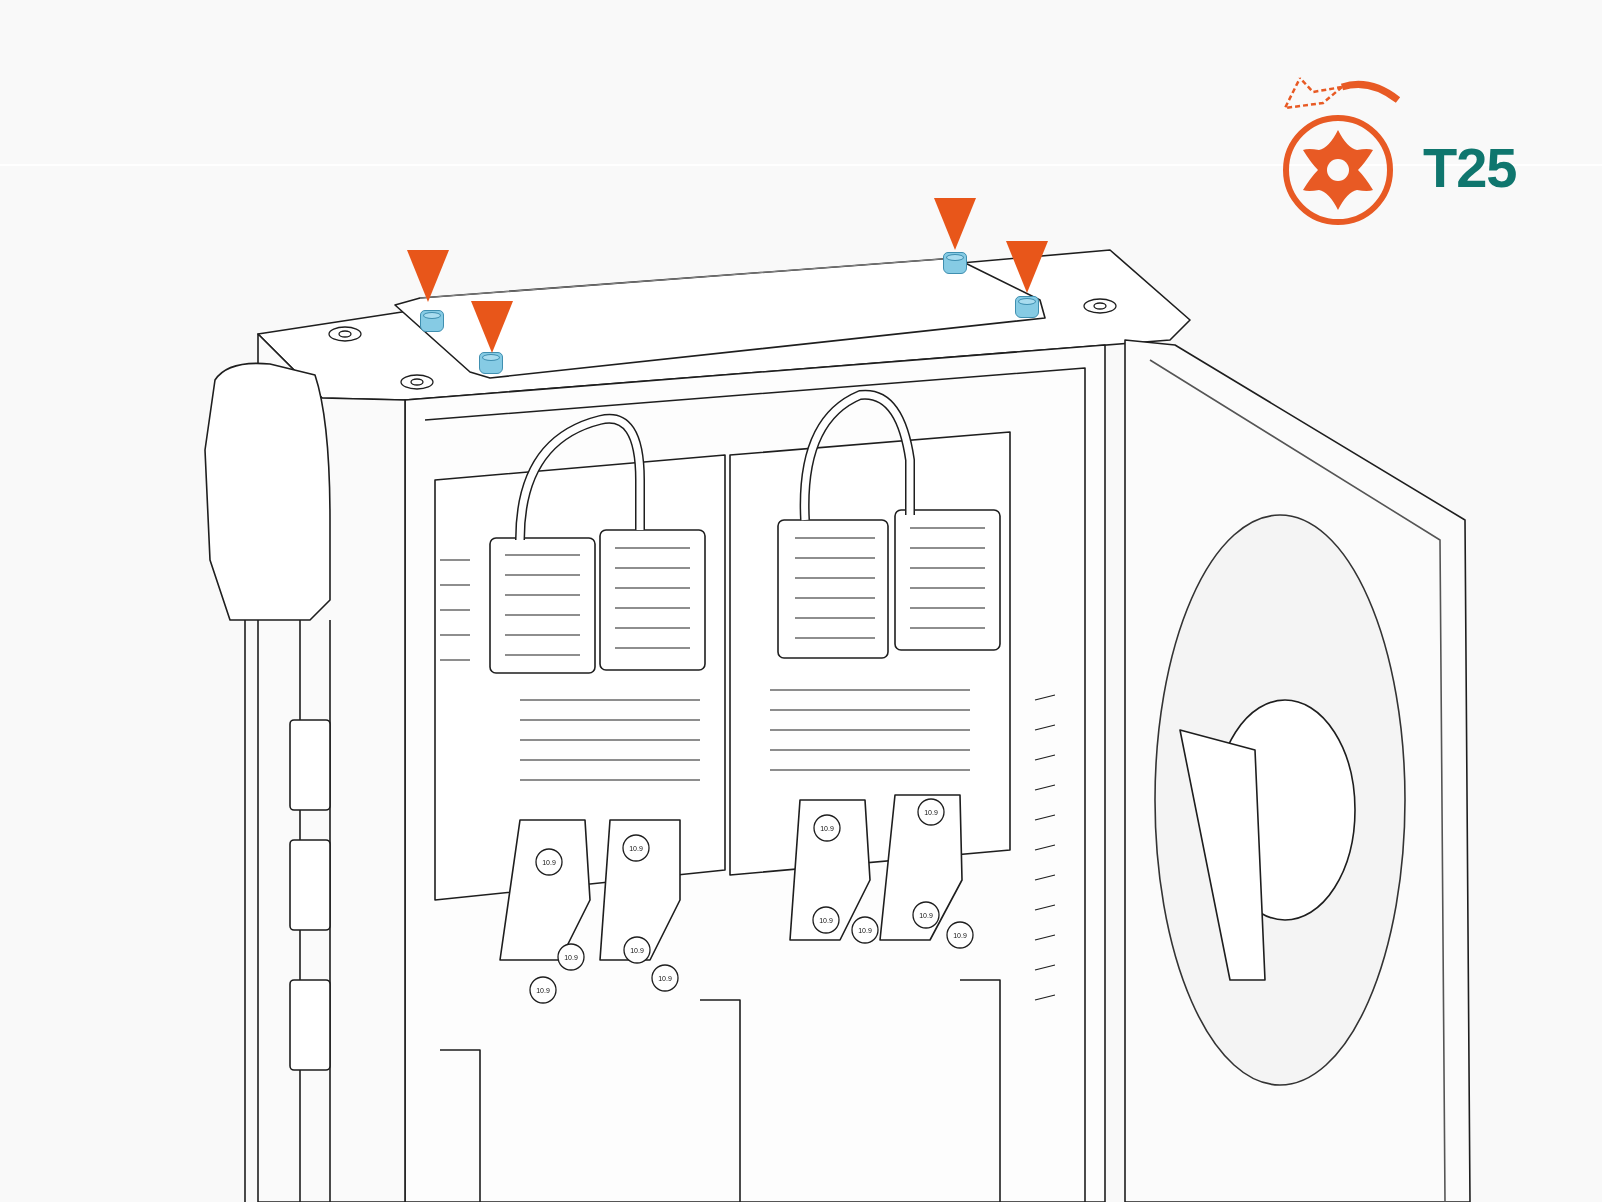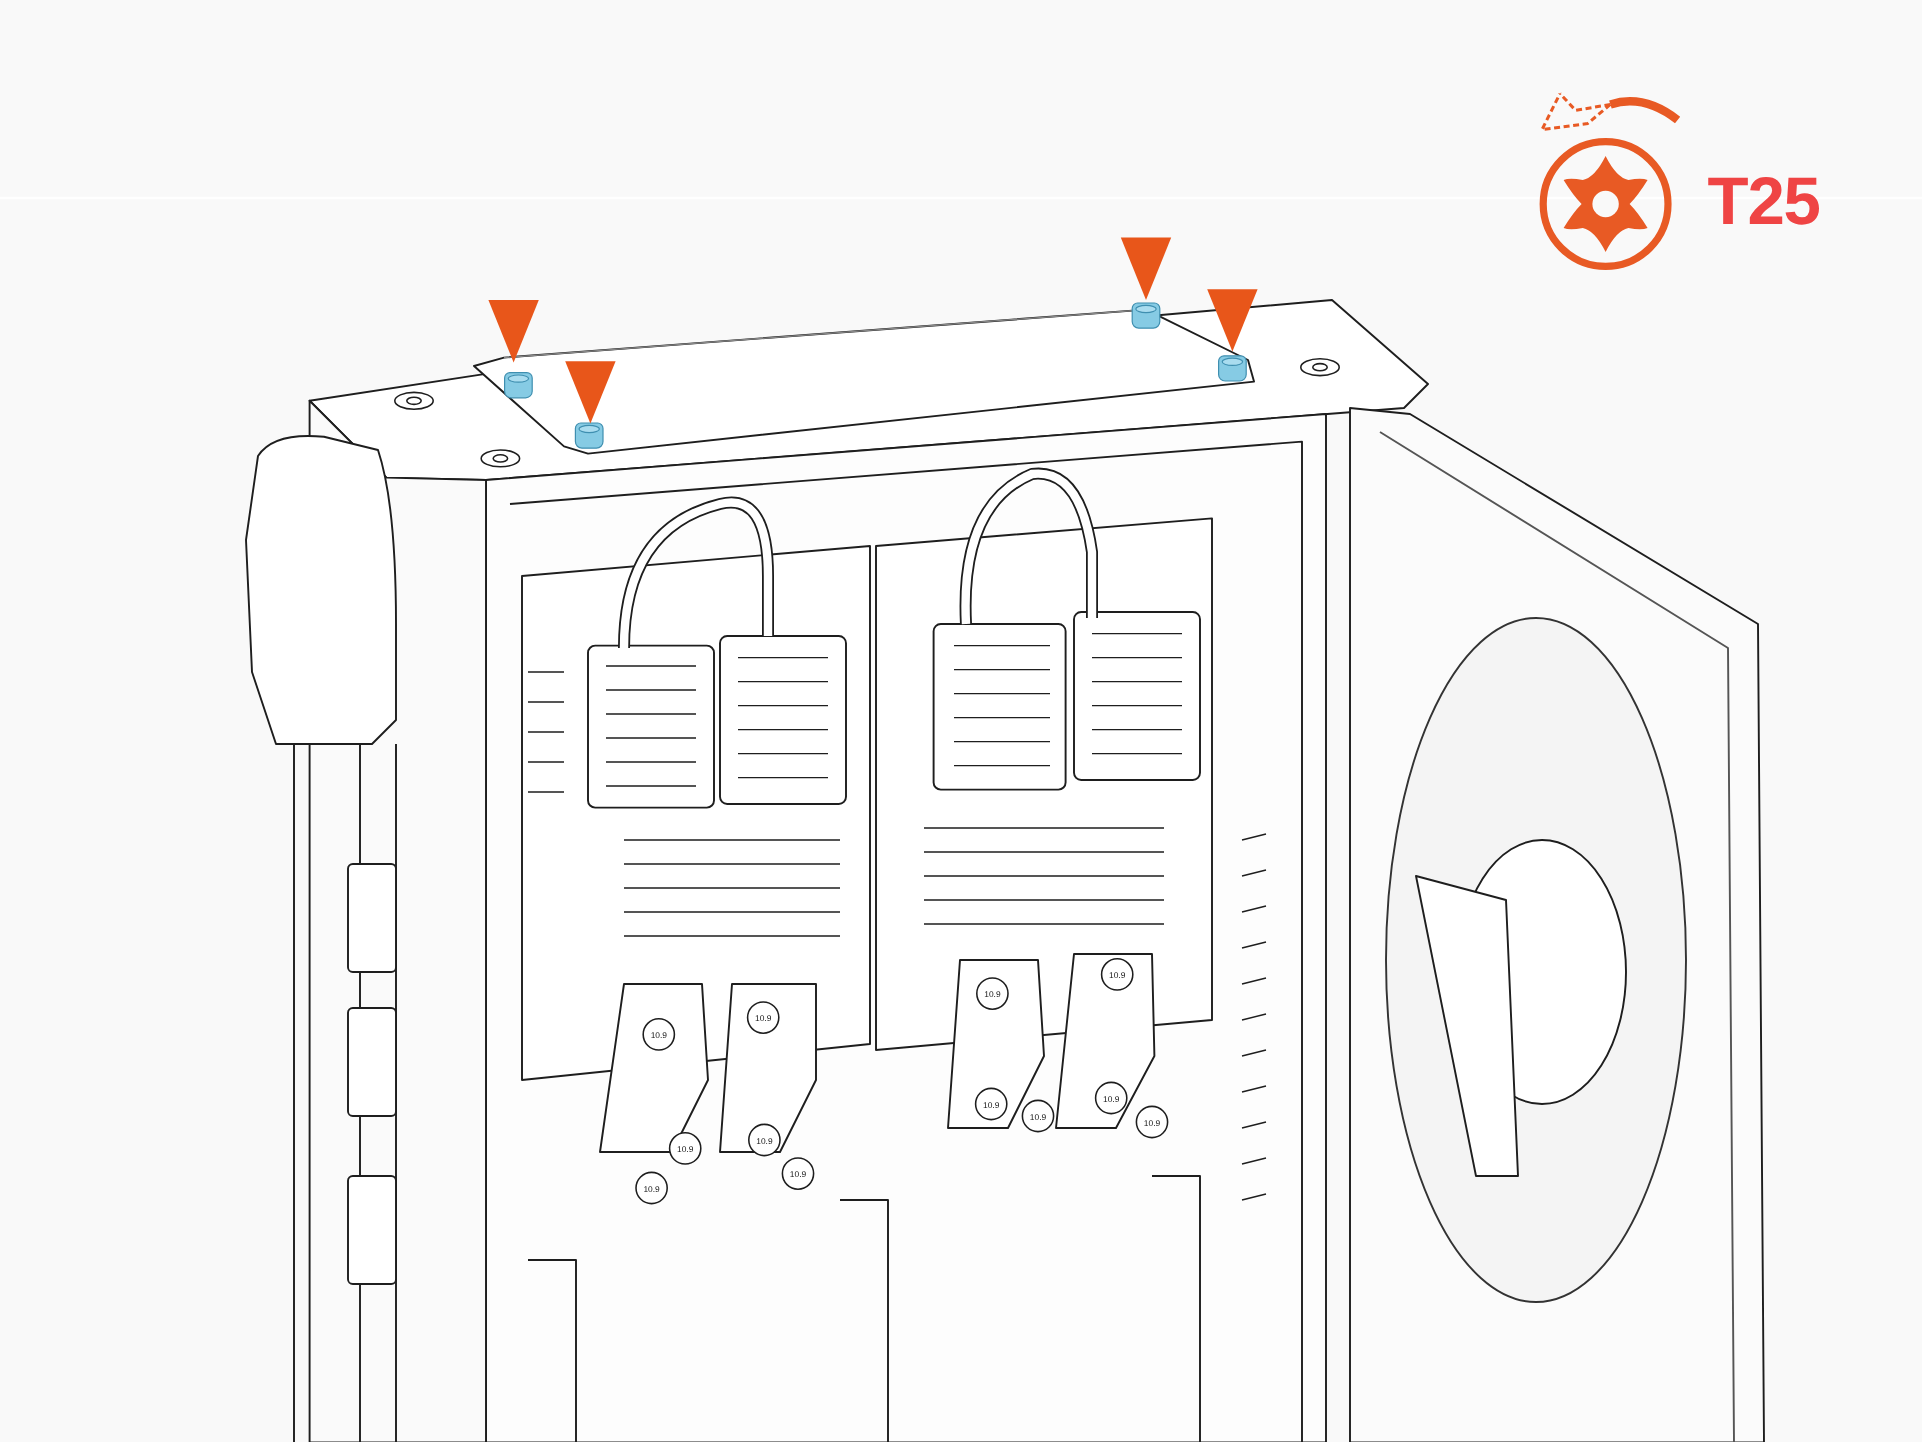--- a/index.html
+++ b/index.html
@@ -7,21 +7,21 @@
     width:1602px; height:1202px; overflow:hidden;
     background:#f9f9f9;
     font-family:"Liberation Sans", sans-serif;
     position:relative;
   }
   .band-line { position:absolute; left:0; top:164px; width:1602px; height:2px; background:#ffffff; }
   .scene { position:absolute; left:0; top:0; width:1602px; height:1202px; }
   .tool-badge { position:absolute; left:1280px; top:70px; width:240px; height:160px; }
   .tool-label {
     position:absolute; left:1423px; top:135px;
-    font-size:56px; font-weight:bold; color:#ef4444; letter-spacing:-1px;
+    font-size:56px; font-weight:bold; color:#0f766e; letter-spacing:-1px;
   }
   .marker { position:absolute; width:0; height:0;
     border-left:21px solid transparent; border-right:21px solid transparent;
     border-top:52px solid #e8561a; }
   .screw { position:absolute; width:22px; height:20px; background:#86cbe4;
     border:1.5px solid #3f8fb0; border-radius:5px 5px 6px 6px; }
   .screw::before { content:""; position:absolute; left:2px; right:2px; top:1px; height:5px;
     border:1px solid #3f8fb0; border-radius:50%; background:#a9dcef; }
 </style>
 </head>

